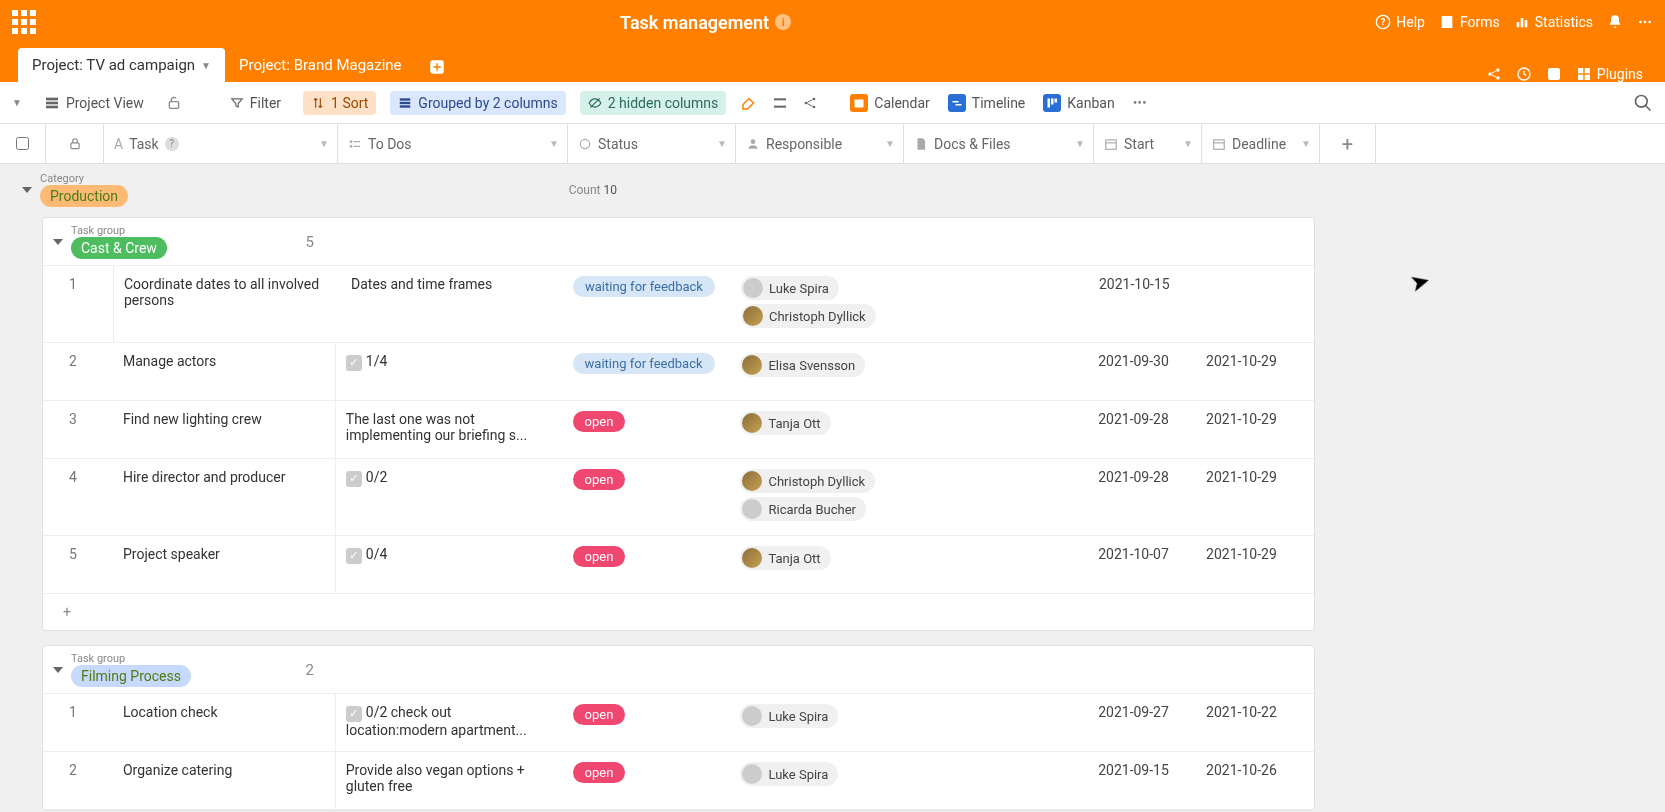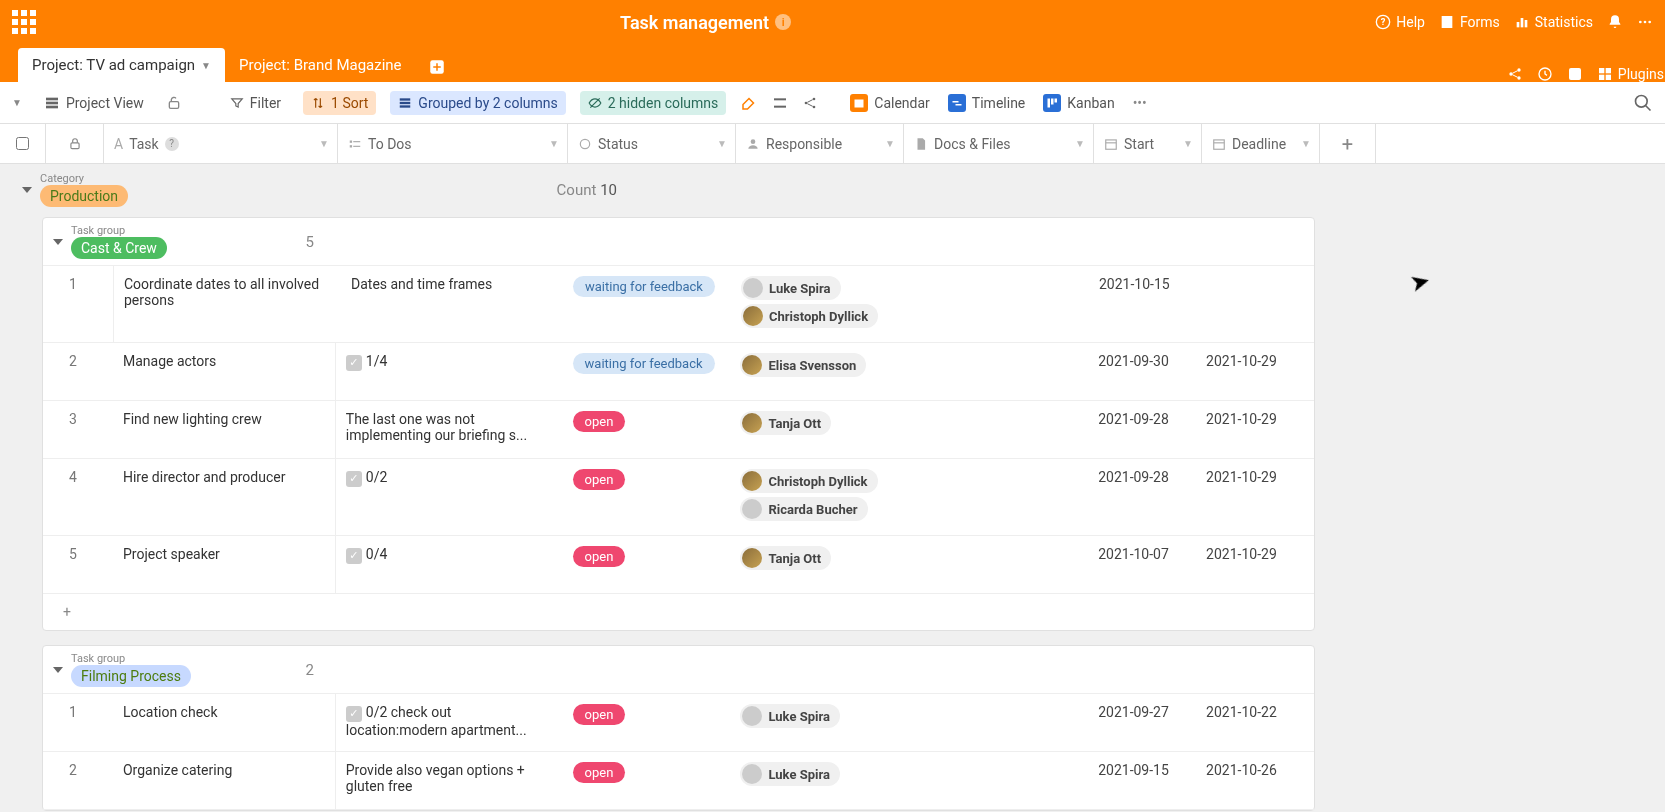--- a/index.html
+++ b/index.html
@@ -9,21 +9,21 @@
   .grid-icon span { background: #fff; width: 6px; height: 6px; }
   .topbar-title { flex: 1; text-align: center; font-weight: 600; font-size: 18px; display:flex; align-items:center; justify-content:center; gap:6px;}
   .info-badge { width: 16px; height: 16px; border-radius: 50%; background: rgba(255,255,255,0.5); display:inline-flex; align-items:center; justify-content:center; font-size:11px; font-weight:bold; color:#ff8000;}
   .topbar-right { display: flex; align-items: center; gap: 14px; font-size: 14px; }
   .topbar-right .item { display: flex; align-items: center; gap: 5px; cursor: pointer; }
   .ico { width: 16px; height: 16px; fill: #fff; }
   .tabstrip { background: #ff8000; height: 38px; display: flex; align-items: flex-end; padding-left: 18px; }
   .tab { padding: 8px 14px; color: #fff; display:flex; align-items:center; gap:6px; cursor:pointer; font-size:15px;}
   .tab.active { background: #fff; color: #333; border-radius: 4px 4px 0 0; }
   .tab-add { width:30px; height:30px; display:flex; align-items:center; justify-content:center; margin-left:6px; cursor:pointer;}
-  .tabright { margin-left:auto; display:flex; align-items:center; gap:14px; padding-right:1px; color:#fff;}
+  .tabright { margin-left:auto; display:flex; align-items:center; gap:14px; padding-right:22px; color:#fff;}
   .toolbar { height: 42px; border-bottom: 1px solid #e0e0e0; display: flex; align-items: center; padding: 0 12px; gap: 14px; color: #555; }
   .toolbar .tbtn { display: flex; align-items: center; gap: 6px; cursor: pointer; padding: 4px 8px; border-radius: 4px; font-size:14px;}
   .chip-orange { background: #ffe1c7; color: #9a4a00; }
   .chip-blue { background: #dbe7ff; color: #2a4a8a; }
   .chip-teal { background: #d6f0ea; color: #2a6b5a; }
   .toolbar-right { margin-left: 18px; display: flex; gap: 18px; align-items: center; }
   .viewbtn { display:flex; align-items:center; gap:6px; color:#555; cursor:pointer;}
   .view-ico { width:18px; height:18px; border-radius:3px; display:flex; align-items:center; justify-content:center; color:#fff; font-size:11px; font-weight:bold;}
   .search-right { margin-left: auto; }
   .colhead { display: flex; height: 40px; border-bottom: 1px solid #e0e0e0; background: #fff; }
@@ -40,38 +40,38 @@
   .c-dead { width:118px;}
   .c-add { width:56px; justify-content:center;}
   .board { height: calc(812px - 44px - 38px - 42px - 40px); overflow:auto; background:#f0f0f0; padding-left:14px; padding-top:2px;}
   .cat-row { display:flex; align-items:center; padding:6px 8px; gap:8px;}
   .caret { width:0; height:0; border-left:5px solid transparent; border-right:5px solid transparent; border-top:6px solid #666; cursor:pointer;}
   .cat-label { font-size:11px; color:#888;}
   .cat-chip { display:inline-block; padding:3px 10px; border-radius:12px; font-size:14px; }
   .chip-prod { background:#fdba74; color:#4a7a1a;}
   .chip-cast { background:#4dbd60; color:#fff;}
   .chip-film { background:#c7d9ff; color:#4d7c0f;}
-  .cat-count { margin-left:auto; margin-right:1040px; color:#888; font-size:15px;}
+  .cat-count { margin-left:auto; margin-right:1040px; color:#888; font-size:12px;}
   .subgroup { margin-left:28px; background:#fff; border:1px solid #e0e0e0; border-radius:4px; margin-top:4px; margin-right:350px;}
   .sg-head { display:flex; align-items:center; padding:6px 10px; gap:8px; border-bottom:1px solid #eee;}
   .sg-count { margin-left:auto; margin-right:990px; color:#888; font-size:15px;}
   .tr { display:flex; border-bottom:1px solid #eee; min-height:58px;}
   .td { padding:10px 10px; font-size:14px; color:#333;}
   .td-num { width:70px; color:#777; padding-left:26px;}
   .td-task { width:222px;}
   .td-todo { width:228px; color:#333; border-left:1px solid #eee;}
   .td-status { width:168px;}
   .td-resp { width:168px;}
   .td-docs { width:190px;}
   .td-start { width:108px; color:#444;}
   .td-dead { width:118px; color:#444;}
   .status-pill { display:inline-block; padding:3px 12px; border-radius:14px; font-size:13px;}
   .st-wait { background:#d6e6f7; color:#3a6fa5;}
   .st-open { background:#ef476f; color:#fff;}
-  .person { display:inline-flex; align-items:center; gap:6px; background:#f0f0f0; border-radius:14px; padding:2px 10px 2px 2px; margin-bottom:4px; font-size:13px; color:#444;font-weight:bold;}
+  .person { display:inline-flex; align-items:center; gap:6px; background:#f0f0f0; border-radius:14px; padding:2px 10px 2px 2px; margin-bottom:4px; font-size:13px; color:#444;}
   .avatar { width:20px; height:20px; border-radius:50%; background:#ccc; display:inline-block;}
   .av-img { background: linear-gradient(135deg,#8a6d3b,#c7a252);}
   .todo-check { width:16px; height:16px; background:#ccc; border-radius:3px; display:inline-flex; align-items:center; justify-content:center; color:#fff; font-size:11px; margin-right:4px;}
   .addrow { padding:10px 20px; color:#888;}
   .cursor { position:fixed; left:1410px; top:268px; font-size:24px; color:#000; transform: rotate(-15deg); pointer-events:none;}
   svg { display:block; }
 </style>
 </head>
 <body>
 

